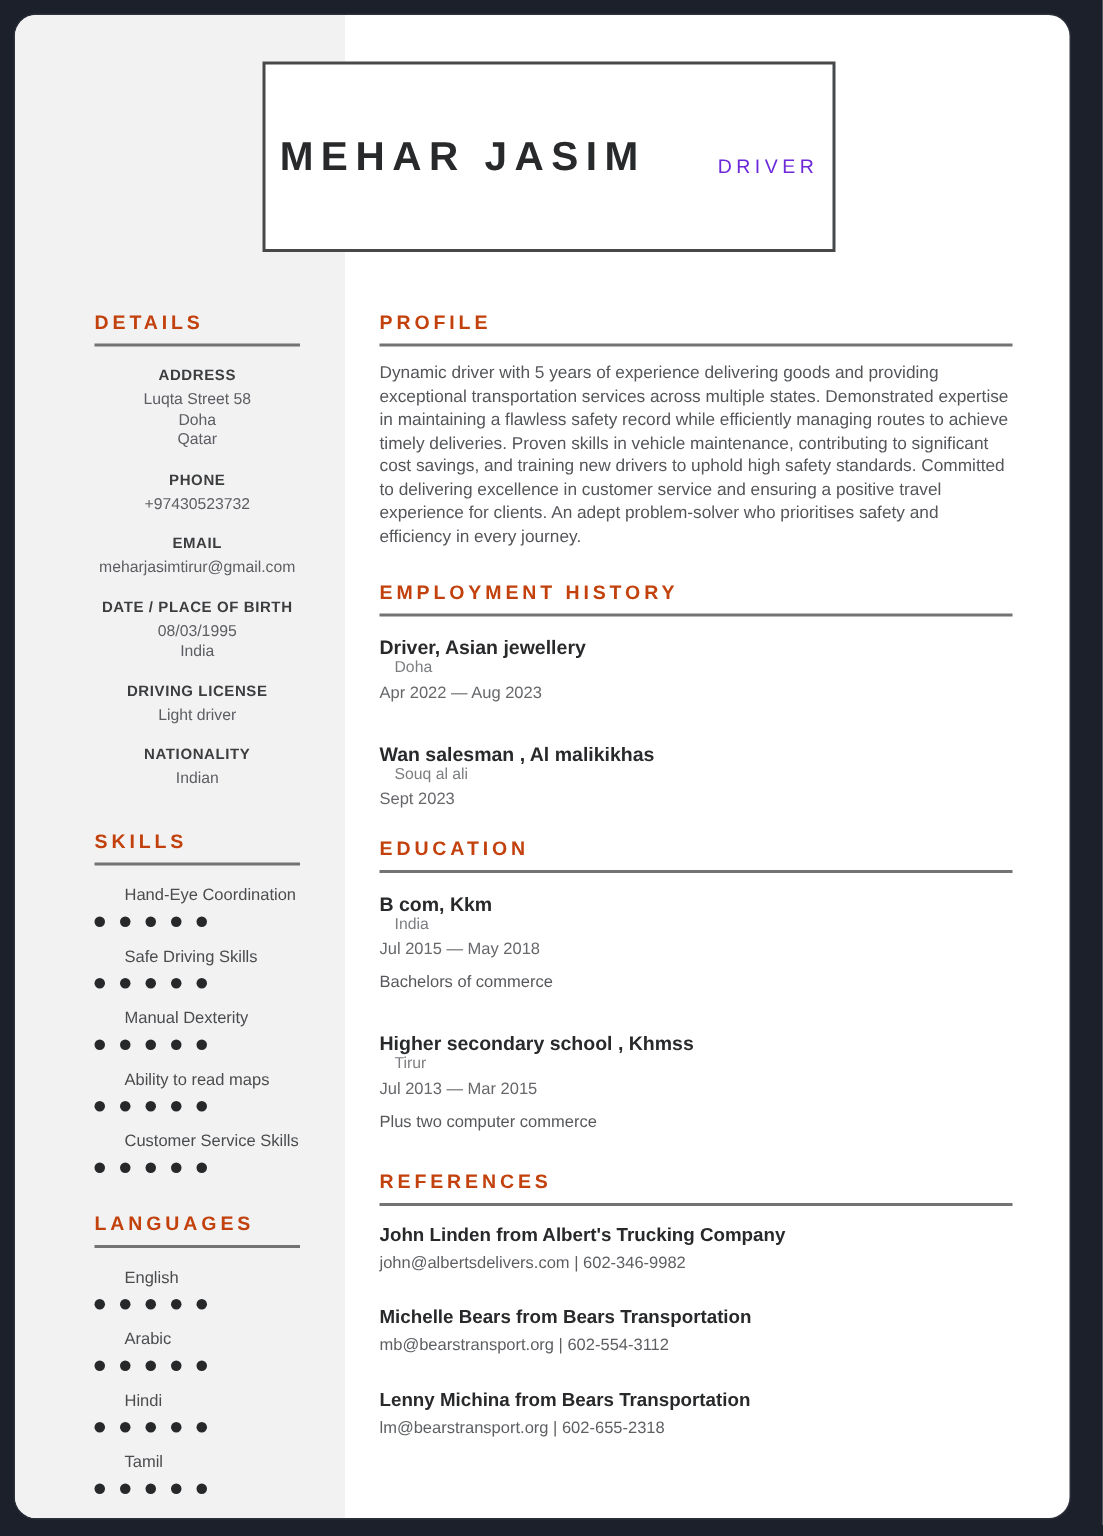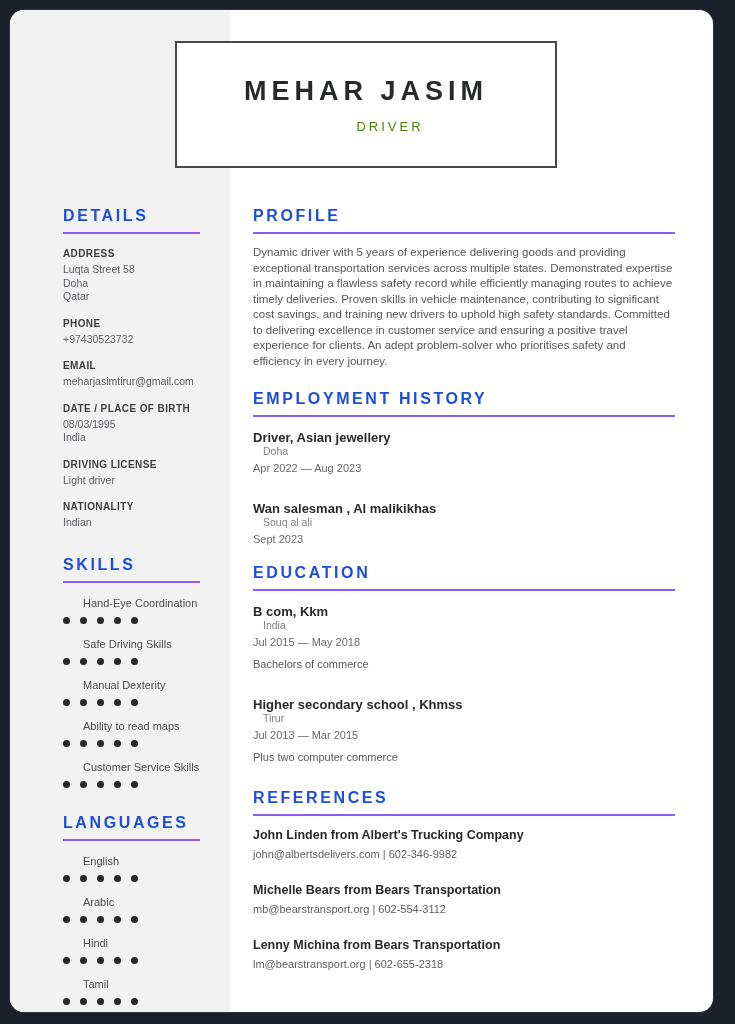--- a/index.html
+++ b/index.html
@@ -24,54 +24,54 @@
     width: 220px;
     background: #f2f2f3;
   }
   
   .namebox {
     position: absolute;
     left: 165px; top: 31px;
     width: 382px; height: 127px;
     background: #ffffff;
     border: 2px solid #47484a;
-    display: flex; flex-direction: column;
+    display: flex; flex-direction: row;
     align-items: center; justify-content: center;
     z-index: 3;
   }
   .name {
     font-size: 27px; font-weight: 700;
     letter-spacing: 5px;
     color: #27292b;
   }
   .jobtitle {
     margin-top: 12px;
     font-size: 13px;
     letter-spacing: 3px;
-    color: #4d7c0f;
+    color: #6d28d9;
     margin-left: 48px;
   }
   
   .sec-heading {
-    font-size: 16px; font-weight: 700;
+    font-size: 13px; font-weight: 700;
     letter-spacing: 2.6px;
-    color: #1d4ed8;
+    color: #c2410c;
     padding-bottom: 7px;
-    border-bottom: 2px solid #8b5cf6;
+    border-bottom: 2px solid #737373;
   }
   
   .sidebar {
     position: absolute;
     left: 53px; top: 197px;
     width: 137px;
     z-index: 2;
   }
   .side-section { margin-top: 0; }
   .side-section + .side-section { margin-top: 26px; }
-  .field { margin-top: 13px; }
+  .field { margin-top: 13px; text-align: center; }
   .field-label {
     font-size: 10px; font-weight: 700;
     letter-spacing: .4px;
     color: #3b3d3f;
     line-height: 14px;
     margin-bottom: 2px;
   }
   .field-line {
     font-size: 10.5px;
     color: #5c5e62;

